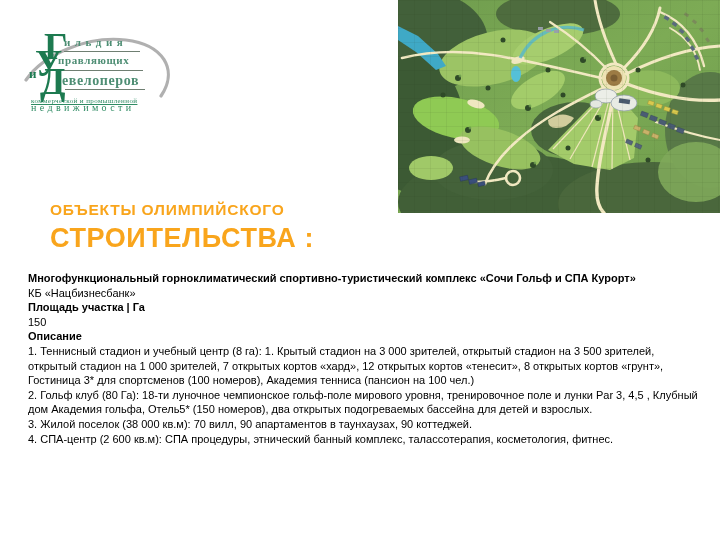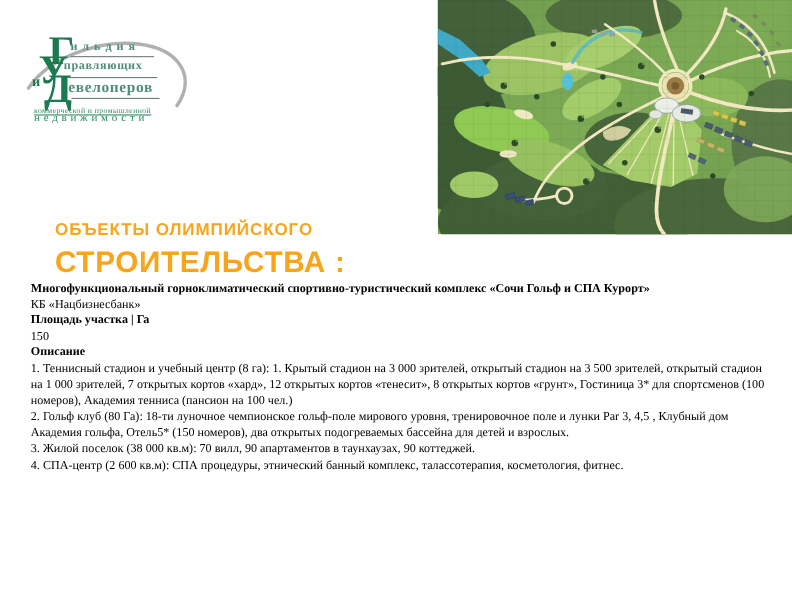--- a/index.html
+++ b/index.html
@@ -44,22 +44,22 @@
   .masterplan { position:absolute; left:398px; top:0; width:322px; height:213px; }
   .masterplan svg { display:block; width:322px; height:213px; }
 
   
   .title { position:absolute; left:28px; top:201px; color:#f9a51c; font-weight:700;margin-left:22px; }
   .title .t1 { font-size:15.5px; letter-spacing:0.8px; line-height:1.1; }
   .title .t2 { font-size:27px; letter-spacing:0.6px; line-height:1.1; margin-top:6px; }
 
   
   .body-text {
-    position:absolute; left:28px; top:255px; width:676px;
-    font-size:11px; line-height:14.6px; color:#000;font-family:Liberation Serif, serif;
+    position:absolute; left:28px; top:271px; width:676px;
+    font-size:11px; line-height:14.6px; color:#000;
   }
   .body-text p { margin:0; }
   .body-text p.bold { font-weight:700; }
 </style>
 </head>
 <body>
 
 <div class="page">
 
   <div class="logo">

